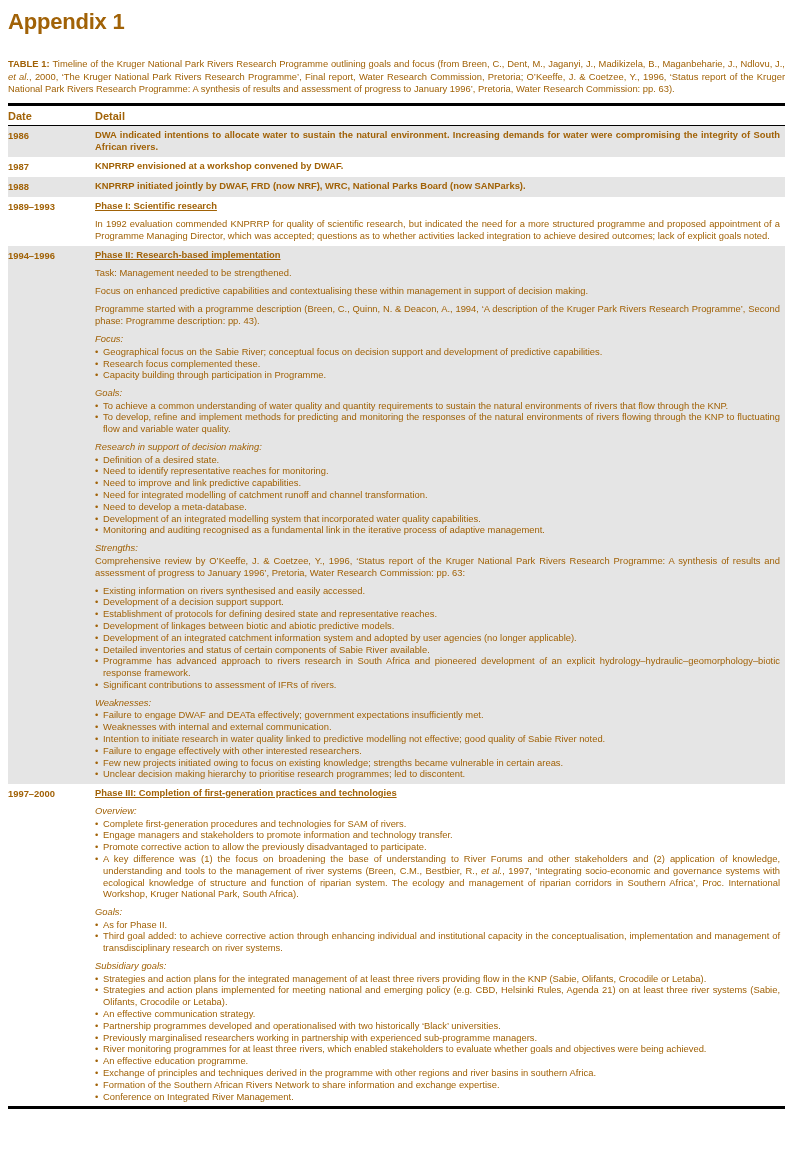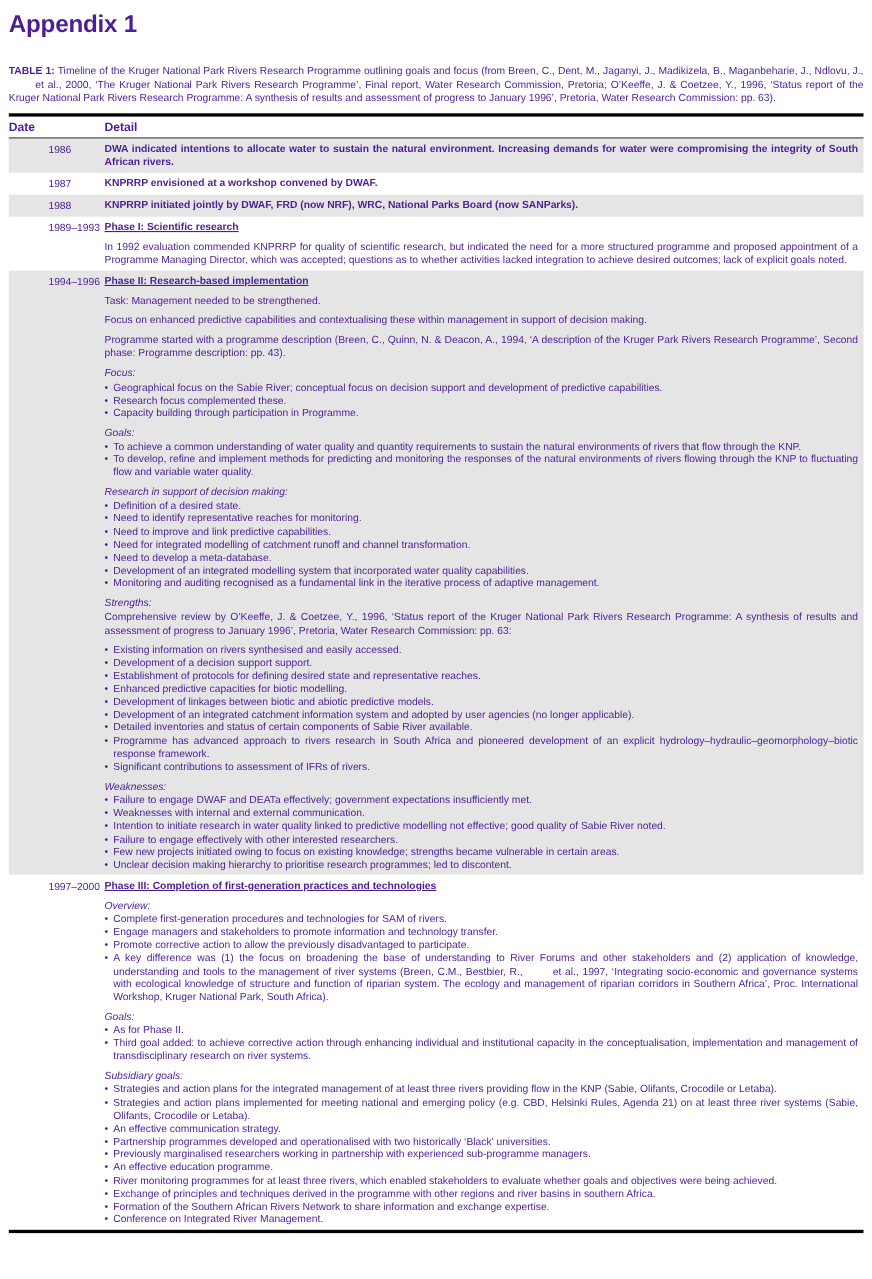--- a/index.html
+++ b/index.html
@@ -1,31 +1,31 @@
 <!DOCTYPE html>
 <html style="--shade: #e5e5e5;"><head>
 <meta charset="utf-8">
 <style>
   html,body{margin:0;padding:0;background:#ffffff;}
   .page{
     width:793px;height:1163px;box-sizing:border-box;
     padding:8px 8px 0 8px;overflow:hidden;
-    font-family:"Liberation Sans",sans-serif;color:#4c1d95;
+    font-family:"Liberation Sans",sans-serif;color:#a16207;
     background:#ffffff;
   }
   h1.title{font-size:22px;line-height:24px;margin:2px 0 0 0;font-weight:bold;letter-spacing:-0.2px;}
   p.caption{font-size:9.4px;line-height:12.6px;text-align:justify;margin:24px 0 7px 0;}
   .caption .b,{font-weight:bold;}
   .b{font-weight:bold;}
-  .it{margin-left:24px;}
+  .it{font-style:italic;}
   section.table{border-top:3px solid #000;border-bottom:3px solid #000;}
   .thead{display:grid;grid-template-columns:87px 1fr;font-weight:bold;font-size:11px;padding:4px 0 3px 0;border-bottom:1.5px solid #000;}
   .row{display:grid;grid-template-columns:87px 1fr;font-size:9.4px;line-height:12px;padding:3.5px 0;}
   .row.shaded{background:var(--shade,#e5e5e5);}
-  .cell.date{font-weight:normal;padding-top:1px;padding-left:36px;}
+  .cell.date{font-weight:bold;padding-top:1px;}
   .cell.detail{padding-right:5px;}
   .cell.detail.bold{font-weight:bold;}
   .cell.detail p{margin:0 0 6px 0;text-align:justify;}
   .cell.detail p:last-child{margin-bottom:0;}
   .cell.detail p.h{font-weight:bold;text-decoration:underline;}
   .cell.detail p.label{margin-bottom:0.5px;font-style:italic;}
   ul.blist{list-style:none;margin:0 0 6px 0;padding:0;}
   ul.blist:last-child{margin-bottom:0;}
   ul.blist li{position:relative;padding-left:8px;text-align:justify;line-height:11.8px;}
   ul.blist li::before{content:"\2022";position:absolute;left:0;top:0;}
@@ -94,21 +94,20 @@
               <li>Need to develop a meta-database.</li>
               <li>Development of an integrated modelling system that incorporated water quality capabilities.</li>
               <li>Monitoring and auditing recognised as a fundamental link in the iterative process of adaptive management.</li>
             </ul>
             <p class="label">Strengths:</p>
             <p class="p">Comprehensive review by O’Keeffe, J. &amp; Coetzee, Y., 1996, ‘Status report of the Kruger National Park Rivers Research Programme: A synthesis of results and assessment of progress to January 1996’, Pretoria, Water Research Commission: pp. 63:</p>
             <ul class="blist">
               <li>Existing information on rivers synthesised and easily accessed.</li>
               <li>Development of a decision support support.</li>
               <li>Establishment of protocols for defining desired state and representative reaches.</li>
-              <li>Enhanced predictive capacities for biotic modelling.</li>
               <li>Development of linkages between biotic and abiotic predictive models.</li>
               <li>Development of an integrated catchment information system and adopted by user agencies (no longer applicable).</li>
               <li>Detailed inventories and status of certain components of Sabie River available.</li>
               <li>Programme has advanced approach to rivers research in South Africa and pioneered development of an explicit hydrology–hydraulic–geomorphology–biotic response framework.</li>
               <li>Significant contributions to assessment of IFRs of rivers.</li>
             </ul>
             <p class="label">Weaknesses:</p>
             <ul class="blist">
               <li>Failure to engage DWAF and DEATa effectively; government expectations insufficiently met.</li>
               <li>Weaknesses with internal and external communication.</li>
@@ -135,22 +134,22 @@
               <li>As for Phase II.</li>
               <li>Third goal added: to achieve corrective action through enhancing individual and institutional capacity in the conceptualisation, implementation and management of transdisciplinary research on river systems.</li>
             </ul>
             <p class="label">Subsidiary goals:</p>
             <ul class="blist">
               <li>Strategies and action plans for the integrated management of at least three rivers providing flow in the KNP (Sabie, Olifants, Crocodile or Letaba).</li>
               <li>Strategies and action plans implemented for meeting national and emerging policy (e.g. CBD, Helsinki Rules, Agenda 21) on at least three river systems (Sabie, Olifants, Crocodile or Letaba).</li>
               <li>An effective communication strategy.</li>
               <li>Partnership programmes developed and operationalised with two historically ‘Black’ universities.</li>
               <li>Previously marginalised researchers working in partnership with experienced sub-programme managers.</li>
+              <li>River monitoring programmes for at least three rivers, which enabled stakeholders to evaluate whether goals and objectives were being achieved.</li>
               <li>An effective education programme.</li>
-              <li>River monitoring programmes for at least three rivers, which enabled stakeholders to evaluate whether goals and objectives were being achieved.</li>
               <li>Exchange of principles and techniques derived in the programme with other regions and river basins in southern Africa.</li>
               <li>Formation of the Southern African Rivers Network to share information and exchange expertise.</li>
               <li>Conference on Integrated River Management.</li>
             </ul>
           </div>
         </div>
       </div>
   </section>
 </div>
 

